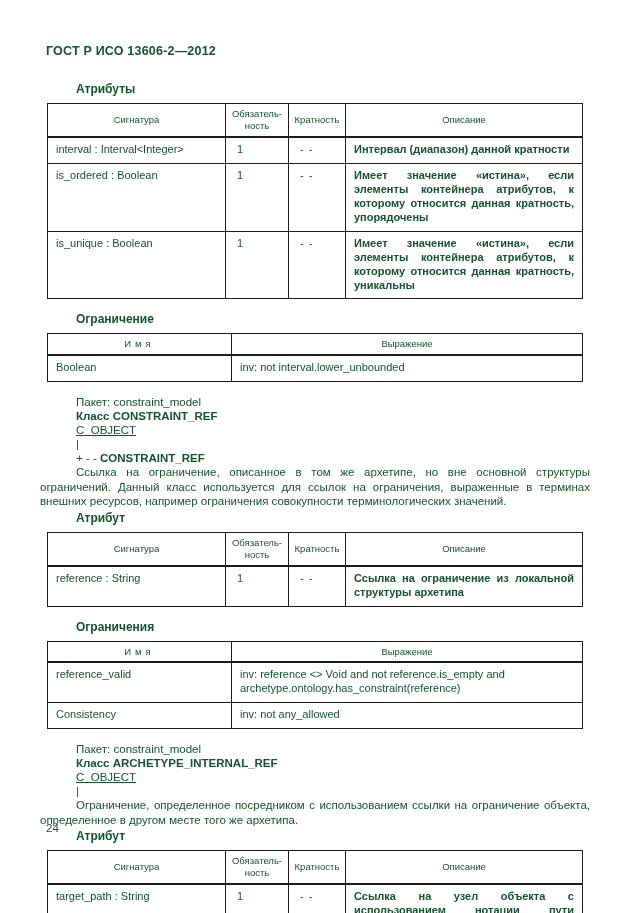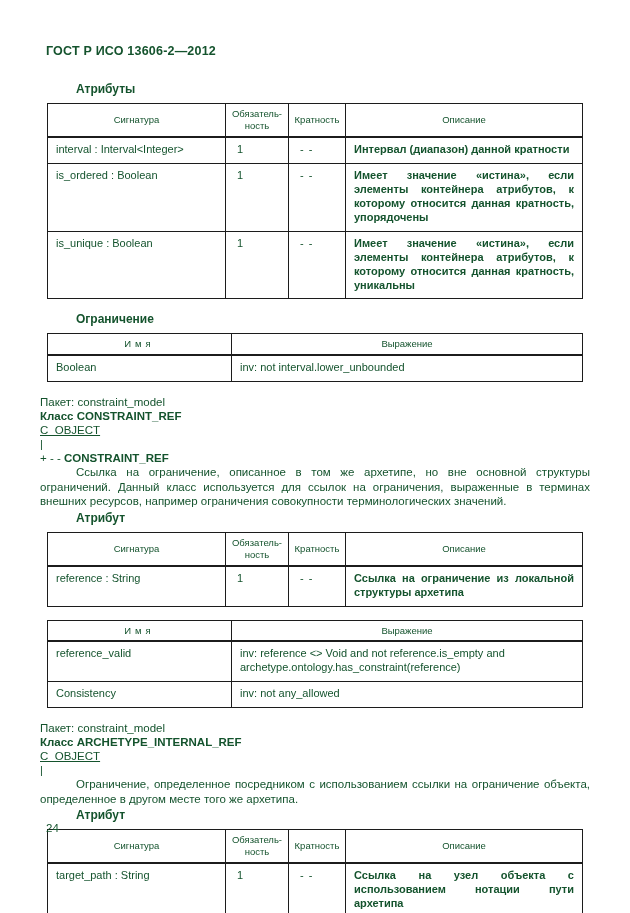--- a/index.html
+++ b/index.html
@@ -56,21 +56,21 @@
   .attr-table td:nth-child(3) { padding-left: 11px; letter-spacing: 1px; }
   .attr-table td:nth-child(4) { text-align: justify; font-weight: bold; }
   
   .name-table th:nth-child(1), .name-table td:nth-child(1) { width: 184px; }
   .name-table th:nth-child(1) { letter-spacing: 4px; }
   .class-block {
     font-size: 11.5px;
     line-height: 14px;
     margin: 0;
   }
-  .class-block .cline { }
+  .class-block .cline { margin-left: 36px; }
   .class-block .bold { font-weight: bold; }
   .class-block .underline { text-decoration: underline; }
   .class-block .pipe { font-size: 11px; }
   .para {
     font-size: 11.5px;
     line-height: 14.5px;
     text-align: justify;
     text-indent: 36px;
     margin: 0 0 2px 0;
   }
@@ -163,20 +163,21 @@
         <tr>
           <td>reference : String</td>
           <td>1</td>
           <td>- -</td>
           <td>Ссылка на ограничение из локальной структуры архетипа</td>
         </tr>
       </tbody>
     </table>
 
   <div class="gap-md"></div>
+  <div class="heading">Ограничения</div>
   <table class="name-table">
       <thead>
         <tr>
           <th>Имя</th>
           <th>Выражение</th>
         </tr>
       </thead>
       <tbody>
         <tr>
           <td>reference_valid</td>

